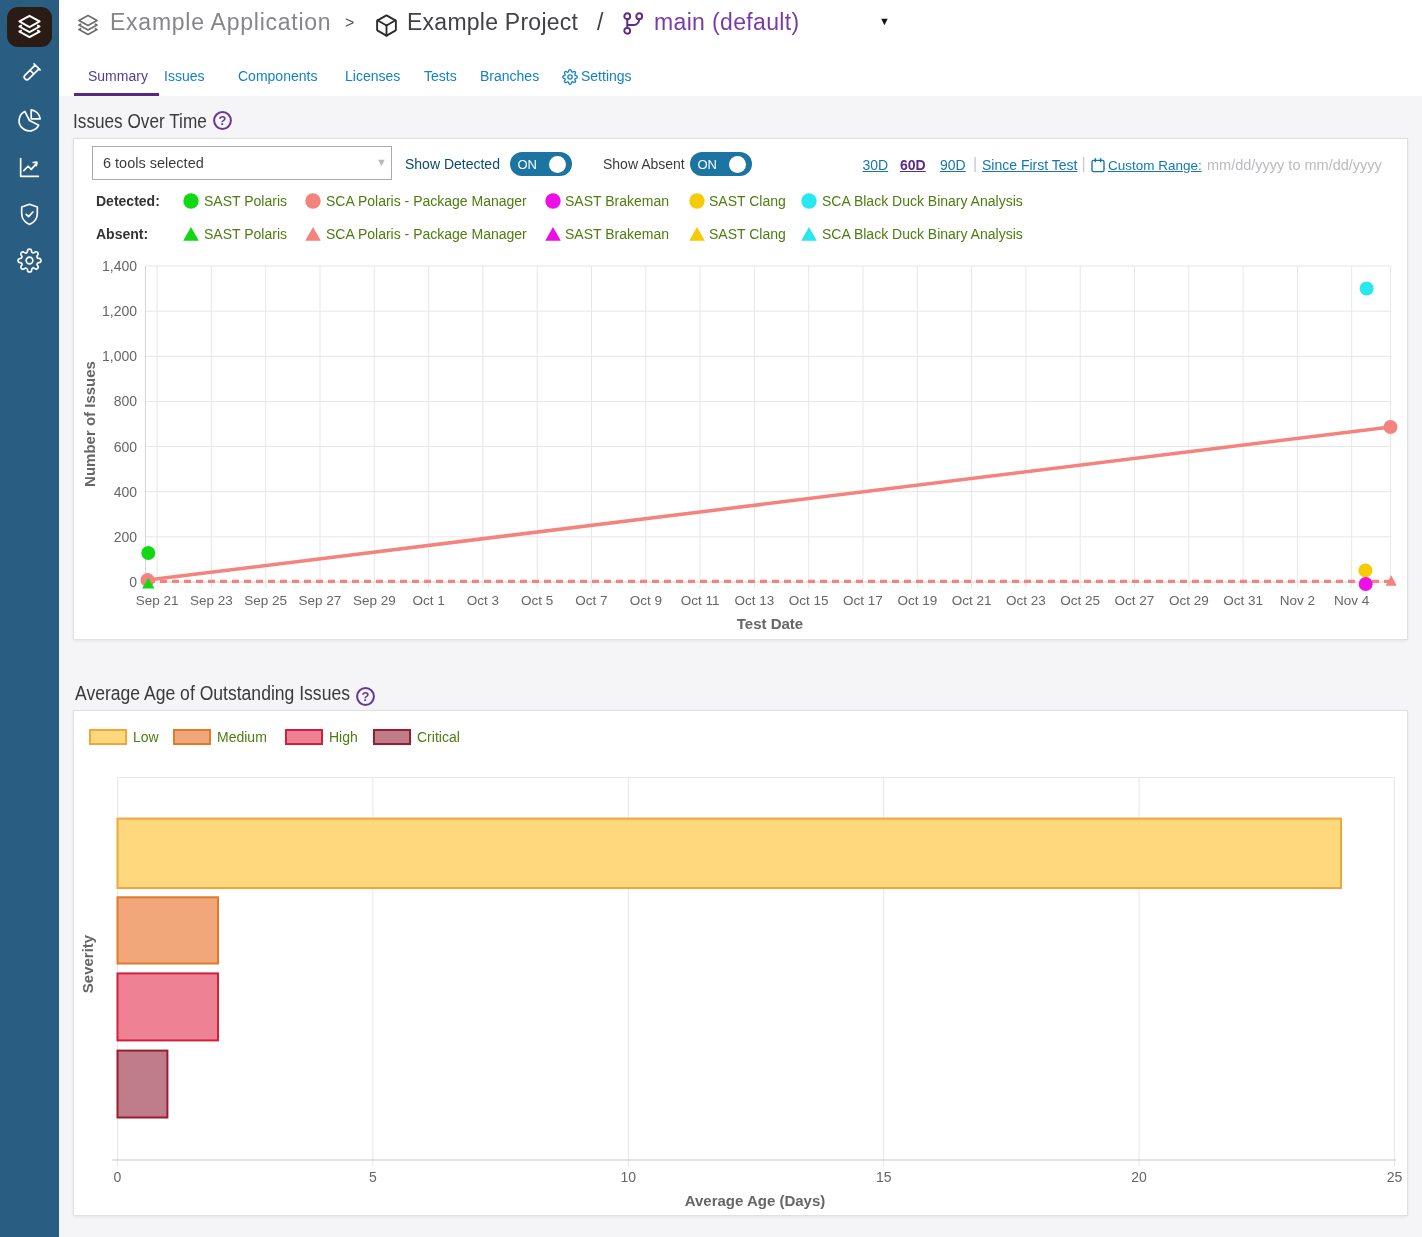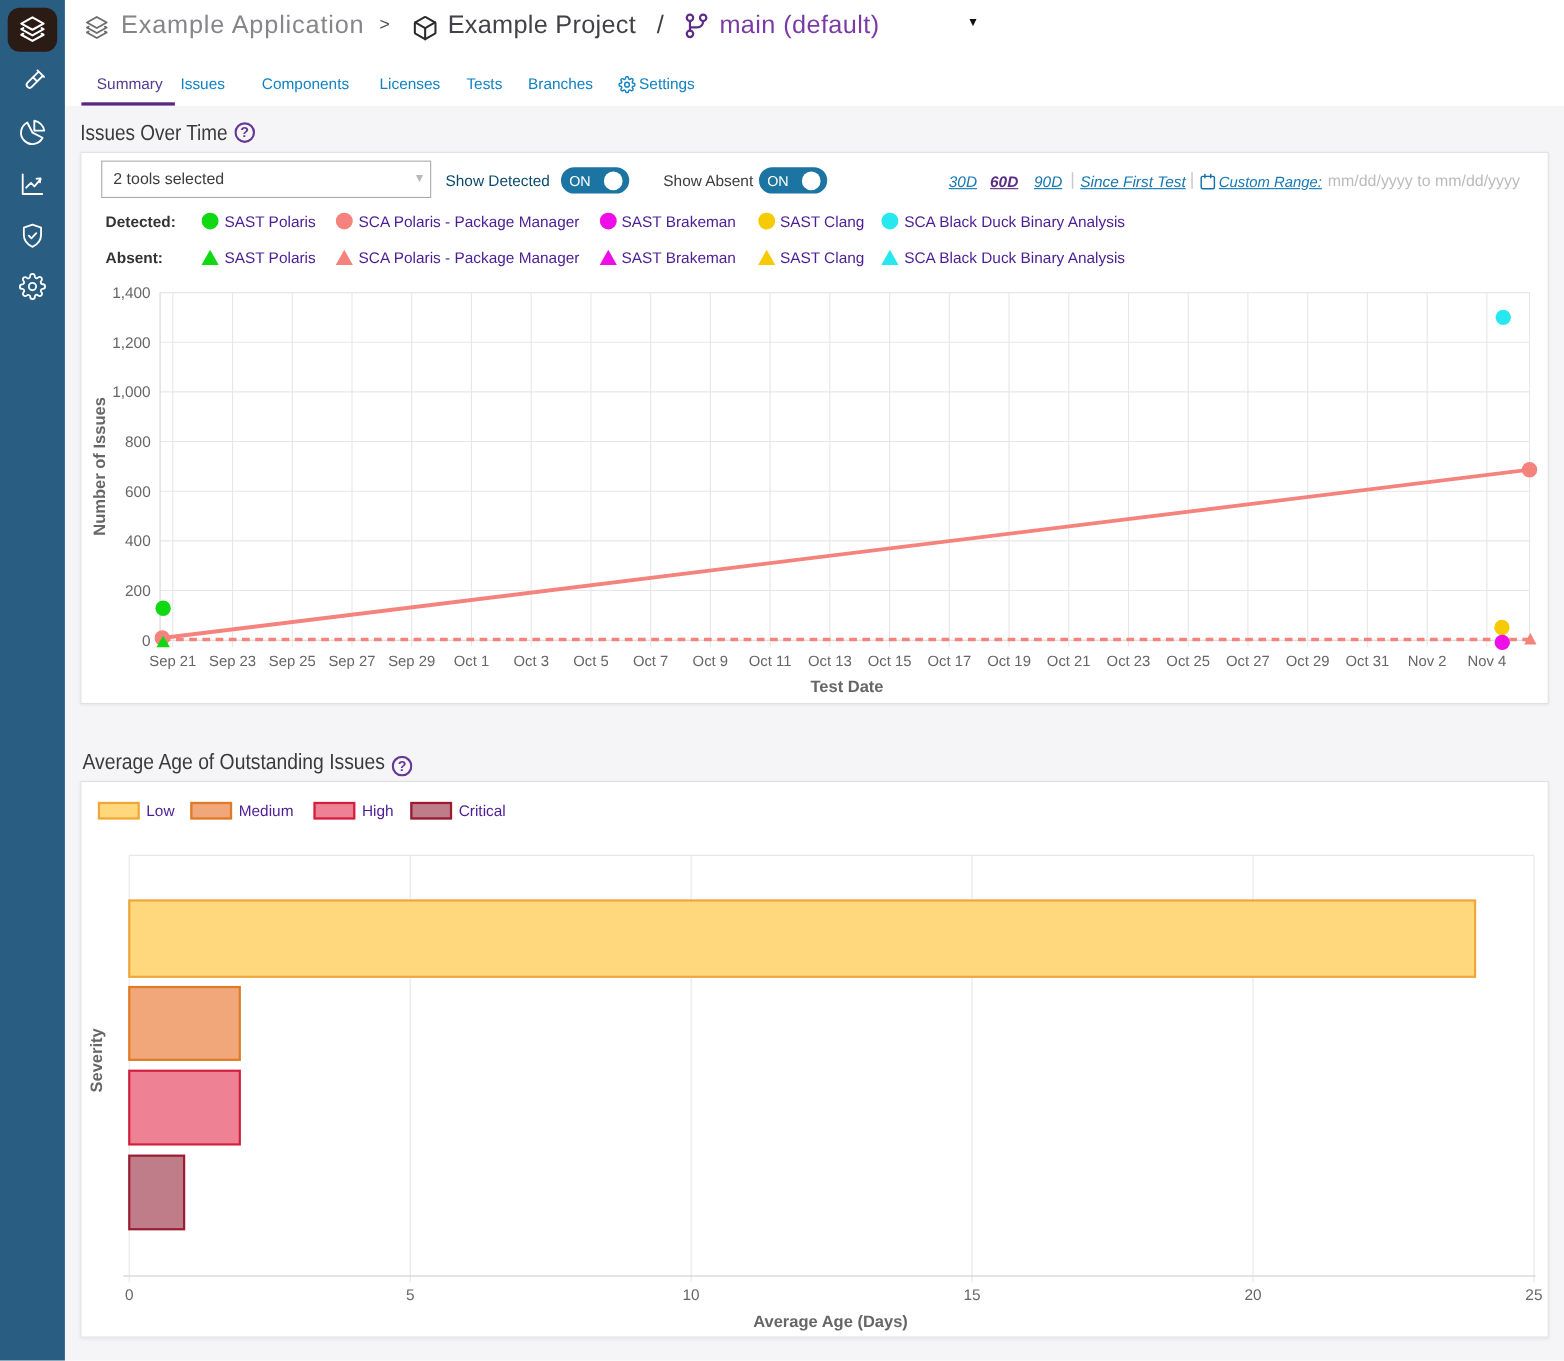--- a/index.html
+++ b/index.html
@@ -8,22 +8,22 @@
 .abs{position:absolute;}
 .sidebar{left:0;top:0;width:59px;height:1237px;background:#295d81;}
 .appbox{left:7px;top:7px;width:45px;height:40px;border-radius:11px;background:#2a1c15;}
 .header{left:59px;top:0;width:1363px;height:96px;background:#fff;}
 .pagebg{left:59px;top:96px;width:1363px;height:1141px;background:#f5f5f7;}
 .crumb{top:8.5px;font-size:23px;line-height:27px;white-space:nowrap;}
 .tab{top:68px;font-size:14px;line-height:16px;color:#1382c2;}
 .panel{background:#fff;border:1px solid #e0e0e0;box-sizing:border-box;box-shadow:0 1px 3px rgba(0,0,0,0.07);}
 .title{font-size:20px;color:#3a3a3a;white-space:nowrap;}
 .small{font-size:14px;color:#3c3c3c;white-space:nowrap;}
-.link{font-size:14px;color:#1577b2;text-decoration:underline;white-space:nowrap;font-style:italic;}
-.legrow{font-size:14px;color:#4c1d95;white-space:nowrap;}
+.link{font-size:14px;color:#1577b2;text-decoration:underline;white-space:nowrap;}
+.legrow{font-size:14px;color:#4d7c0f;white-space:nowrap;}
 svg{display:block;}
 </style>
 </head>
 <body>
 
 <div class="abs pagebg"></div>
 <div class="abs header"></div>
 
 <div class="abs sidebar"></div>
 <div class="abs appbox"></div>
@@ -91,21 +91,21 @@
 
 <div class="abs title" style="left:73px;top:110px;transform:scaleX(0.86);transform-origin:0 0;">Issues Over Time</div>
 <svg class="abs" style="left:213.2px;top:111px" width="19" height="19" viewBox="0 0 19 19">
   <circle cx="9.5" cy="9.5" r="8.4" fill="none" stroke="#673795" stroke-width="2"></circle>
   <text x="9.5" y="13.8" font-size="13" font-weight="bold" fill="#673795" text-anchor="middle" font-family="Liberation Sans,sans-serif">?</text>
 </svg>
 
 <div class="abs panel" style="left:73px;top:138px;width:1335px;height:502px;"></div>
 
 <div class="abs" style="left:92px;top:146px;width:300px;height:34px;background:#fff;border:1px solid #ababab;box-sizing:border-box;"></div>
-<div class="abs small" style="left:103px;top:155px;font-size:14.5px;">2 tools selected</div>
+<div class="abs small" style="left:103px;top:155px;font-size:14.5px;">6 tools selected</div>
 <div class="abs" style="left:376px;top:156px;font-size:11px;color:#b9b9b9;">▼</div>
 
 <div class="abs small" style="left:405px;top:156px;color:#0c4a6e;">Show Detected</div>
 <div class="abs" style="left:510px;top:151.5px;width:62px;height:24.5px;border-radius:12.3px;background:#1b74a2;"></div>
 <div class="abs" style="left:517.5px;top:157px;font-size:13px;color:#fff;">ON</div>
 <div class="abs" style="left:549.2px;top:155.5px;width:17px;height:17px;border-radius:50%;background:#fff;"></div>
 <div class="abs small" style="left:603px;top:156px;color:#3b3b3b;text-align:right;">Show Absent</div>
 <div class="abs" style="left:690px;top:151.5px;width:62px;height:24.5px;border-radius:12.3px;background:#1b74a2;"></div>
 <div class="abs" style="left:697.5px;top:157px;font-size:13px;color:#fff;">ON</div>
 <div class="abs" style="left:729.2px;top:155.5px;width:17px;height:17px;border-radius:50%;background:#fff;"></div>

